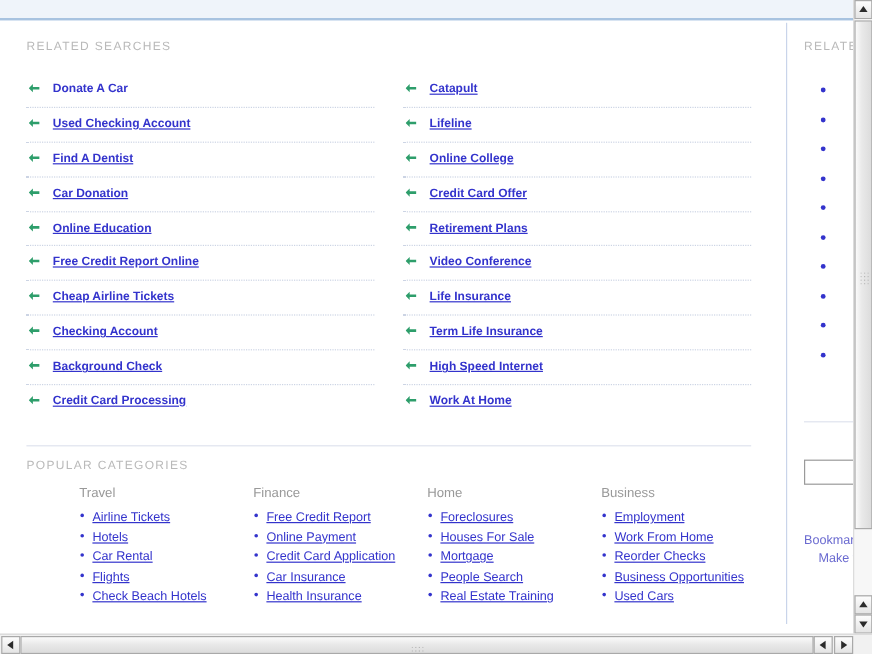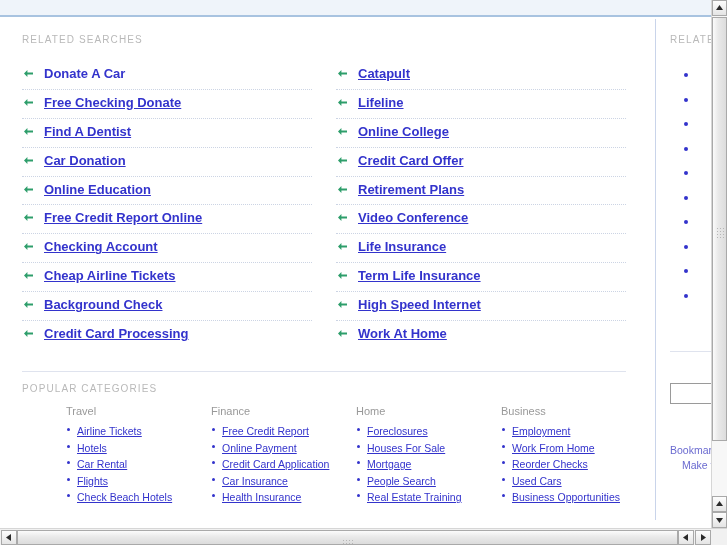--- a/index.html
+++ b/index.html
@@ -102,21 +102,21 @@
     position: absolute;
     left: 2px;
     top: 8px;
     width: 9px;
     height: 9px;
     display: block;
   }
   .arrow-bullet svg { display: block; }
 
   .big-link {
-    font-size: 13px;
+    font-size: 10px;
     font-weight: bold;
     color: #3333cc;
     text-decoration: underline;
     font-family: "Liberation Sans", sans-serif;
     cursor: pointer;
   }
   .big-link.no-underline { text-decoration: none; }
 
   
   #cat-divider {
@@ -374,21 +374,21 @@
           <div class="link-col left" id="col-left">
               <div class="link-row"><span class="arrow-bullet">
                   <svg width="9" height="9" viewBox="0 0 9 9">
                     <polygon points="0,4.5 3.4,1.1 3.4,3.4 9,3.4 9,5.6 3.4,5.6 3.4,7.9" fill="#2e9e6b"></polygon>
                   </svg>
                 </span><span class="big-link no-underline">Donate A Car</span></div>
               <div class="link-row"><span class="arrow-bullet">
                   <svg width="9" height="9" viewBox="0 0 9 9">
                     <polygon points="0,4.5 3.4,1.1 3.4,3.4 9,3.4 9,5.6 3.4,5.6 3.4,7.9" fill="#2e9e6b"></polygon>
                   </svg>
-                </span><span class="big-link">Free Checking Donate</span></div>
+                </span><span class="big-link">Used Checking Account</span></div>
               <div class="link-row"><span class="arrow-bullet">
                   <svg width="9" height="9" viewBox="0 0 9 9">
                     <polygon points="0,4.5 3.4,1.1 3.4,3.4 9,3.4 9,5.6 3.4,5.6 3.4,7.9" fill="#2e9e6b"></polygon>
                   </svg>
                 </span><span class="big-link">Find A Dentist</span></div>
               <div class="link-row"><span class="arrow-bullet">
                   <svg width="9" height="9" viewBox="0 0 9 9">
                     <polygon points="0,4.5 3.4,1.1 3.4,3.4 9,3.4 9,5.6 3.4,5.6 3.4,7.9" fill="#2e9e6b"></polygon>
                   </svg>
                 </span><span class="big-link">Car Donation</span></div>
@@ -399,26 +399,26 @@
                 </span><span class="big-link">Online Education</span></div>
               <div class="link-row"><span class="arrow-bullet">
                   <svg width="9" height="9" viewBox="0 0 9 9">
                     <polygon points="0,4.5 3.4,1.1 3.4,3.4 9,3.4 9,5.6 3.4,5.6 3.4,7.9" fill="#2e9e6b"></polygon>
                   </svg>
                 </span><span class="big-link">Free Credit Report Online</span></div>
               <div class="link-row"><span class="arrow-bullet">
                   <svg width="9" height="9" viewBox="0 0 9 9">
                     <polygon points="0,4.5 3.4,1.1 3.4,3.4 9,3.4 9,5.6 3.4,5.6 3.4,7.9" fill="#2e9e6b"></polygon>
                   </svg>
+                </span><span class="big-link">Cheap Airline Tickets</span></div>
+              <div class="link-row"><span class="arrow-bullet">
+                  <svg width="9" height="9" viewBox="0 0 9 9">
+                    <polygon points="0,4.5 3.4,1.1 3.4,3.4 9,3.4 9,5.6 3.4,5.6 3.4,7.9" fill="#2e9e6b"></polygon>
+                  </svg>
                 </span><span class="big-link">Checking Account</span></div>
-              <div class="link-row"><span class="arrow-bullet">
-                  <svg width="9" height="9" viewBox="0 0 9 9">
-                    <polygon points="0,4.5 3.4,1.1 3.4,3.4 9,3.4 9,5.6 3.4,5.6 3.4,7.9" fill="#2e9e6b"></polygon>
-                  </svg>
-                </span><span class="big-link">Cheap Airline Tickets</span></div>
               <div class="link-row"><span class="arrow-bullet">
                   <svg width="9" height="9" viewBox="0 0 9 9">
                     <polygon points="0,4.5 3.4,1.1 3.4,3.4 9,3.4 9,5.6 3.4,5.6 3.4,7.9" fill="#2e9e6b"></polygon>
                   </svg>
                 </span><span class="big-link">Background Check</span></div>
               <div class="link-row"><span class="arrow-bullet">
                   <svg width="9" height="9" viewBox="0 0 9 9">
                     <polygon points="0,4.5 3.4,1.1 3.4,3.4 9,3.4 9,5.6 3.4,5.6 3.4,7.9" fill="#2e9e6b"></polygon>
                   </svg>
                 </span><span class="big-link">Credit Card Processing</span></div>
@@ -512,22 +512,22 @@
                 <li><span class="dot"></span><span class="cat-link">People Search</span></li>
                 <li><span class="dot"></span><span class="cat-link">Real Estate Training</span></li>
               </ul>
             </div>
             <div class="cat-col">
               <div class="cat-title">Business</div>
               <ul class="cat-list">
                 <li><span class="dot"></span><span class="cat-link">Employment</span></li>
                 <li><span class="dot"></span><span class="cat-link">Work From Home</span></li>
                 <li><span class="dot"></span><span class="cat-link">Reorder Checks</span></li>
+                <li><span class="dot"></span><span class="cat-link">Business Opportunities</span></li>
                 <li><span class="dot"></span><span class="cat-link">Used Cars</span></li>
-                <li><span class="dot"></span><span class="cat-link">Business Opportunities</span></li>
               </ul>
             </div>
             <div class="clear"></div>
           </div>
 
       </div>
 
       <div id="side-col">
         <div id="side-label" class="section-label">RELATED</div>
 

